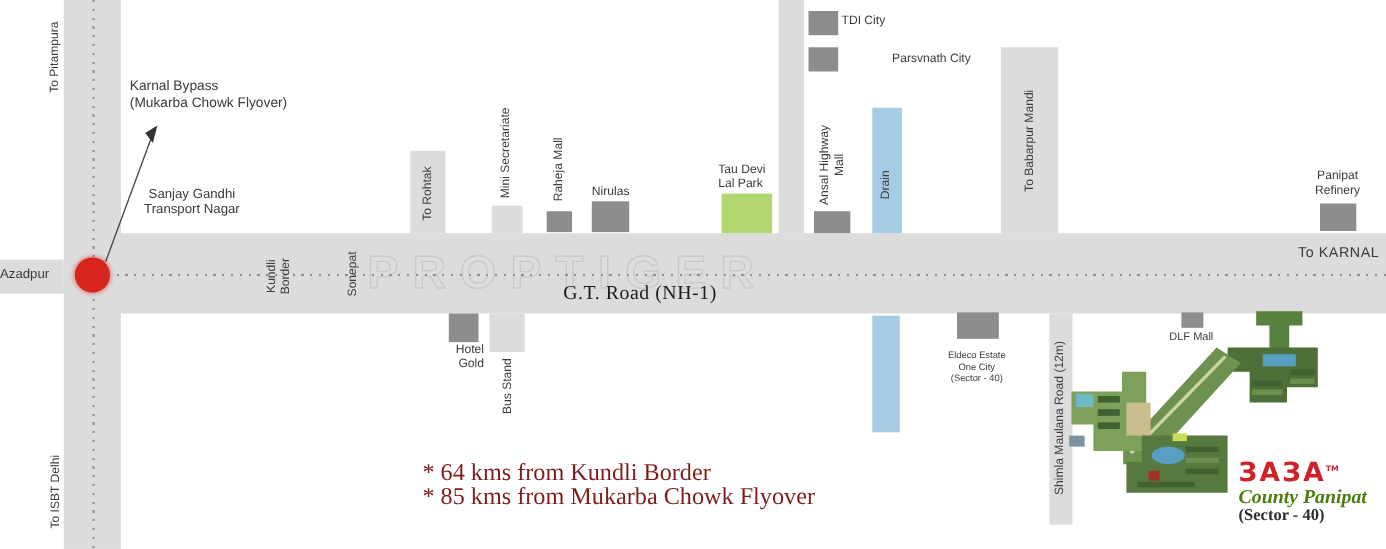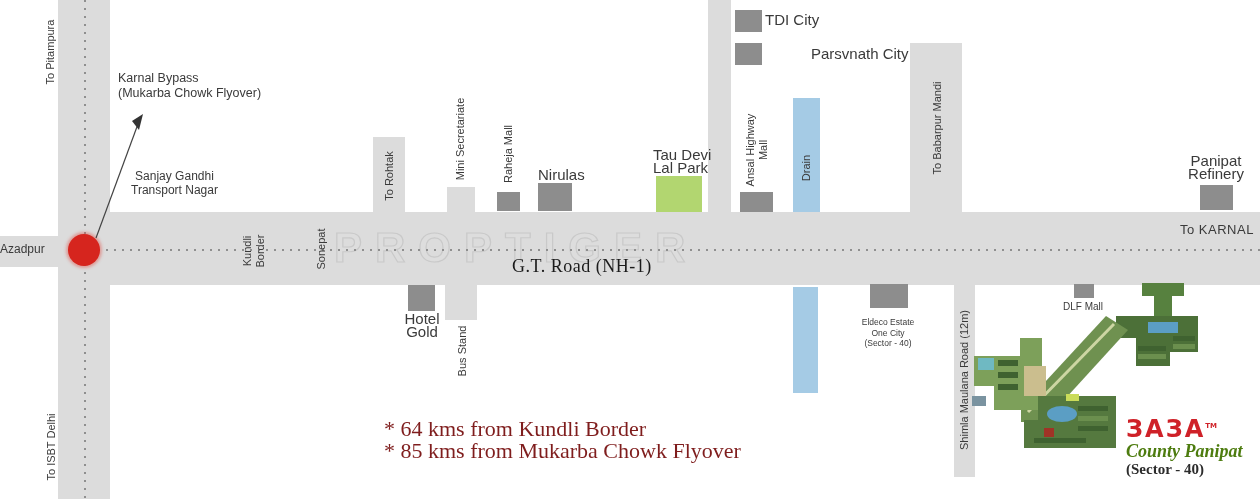--- a/index.html
+++ b/index.html
@@ -9,21 +9,21 @@
     font-family:"Liberation Sans", sans-serif;
     color:#3a3a3a;
   }
   .road{position:absolute;background:#dcdcdc;}
   .block{position:absolute;background:#8d8d8d;}
   .park{position:absolute;background:#b2d670;}
   .drain{position:absolute;background:#a5cbe5;}
   .dot-h{position:absolute;height:2px;background:repeating-linear-gradient(to right,#8f8f8f 0 2px,transparent 2px 8px);}
   .dot-v{position:absolute;width:2px;background:repeating-linear-gradient(to bottom,#8f8f8f 0 2px,transparent 2px 8px);}
   .marker{position:absolute;border-radius:50%;background:#d6251e;box-shadow:0 0 3px 2px rgba(224,80,70,.45);}
-  .hlabel{position:absolute;font-size:15px;line-height:13px;white-space:nowrap;}
+  .hlabel{position:absolute;font-size:11px;line-height:13px;white-space:nowrap;}
   .vlabel{position:absolute;font-size:11px;line-height:13px;white-space:nowrap;transform:translate(-50%,-50%) rotate(-90deg);text-align:center;}
   .center{text-align:center;white-space:normal;}
   .serif{font-family:"Liberation Serif", serif;}
   .gt-road{font-size:18px;color:#1b1b1b;letter-spacing:.5px;}
   .to-karnal{font-size:13px;color:#3a3a3a;letter-spacing:.5px;}
   .notes{position:absolute;font-family:"Liberation Serif", serif;color:#7f1d1d;font-size:22px;line-height:22px;white-space:nowrap;margin-left:38px;}
   .watermark{
     position:absolute;font-size:42px;font-weight:700;letter-spacing:13px;
     color:rgba(230,230,230,.18);-webkit-text-stroke:1.2px #c9c9c9;white-space:nowrap;
   }
@@ -88,21 +88,21 @@
     <div>Lal Park</div>
   </div>
   <div class="hlabel" style="left:765px;top:13px;">TDI City</div>
   <div class="hlabel" style="left:763px;top:47px;margin-left:48px;">Parsvnath City</div>
   <div class="hlabel center" style="left:1188px;top:154px;width:56px;">
     <div>Panipat</div>
     <div>Refinery</div>
   </div>
   <div class="hlabel to-karnal" style="left:1180px;top:223px;">To KARNAL</div>
   <div class="hlabel serif gt-road" style="left:512px;top:260px;">G.T. Road (NH-1)</div>
-  <div class="hlabel center" style="left:404px;top:312px;width:36px;">
+  <div class="hlabel center" style="left:404px;top:312px;width:36px;text-align:right;">
     <div>Hotel</div>
     <div>Gold</div>
   </div>
   <div class="hlabel center small-3" style="left:856px;top:317px;width:64px;">
     <div>Eldeco Estate</div>
     <div>One City</div>
     <div>(Sector - 40)</div>
   </div>
   <div class="hlabel" style="left:1063px;top:300px;font-size:10px;">DLF Mall</div>
 

